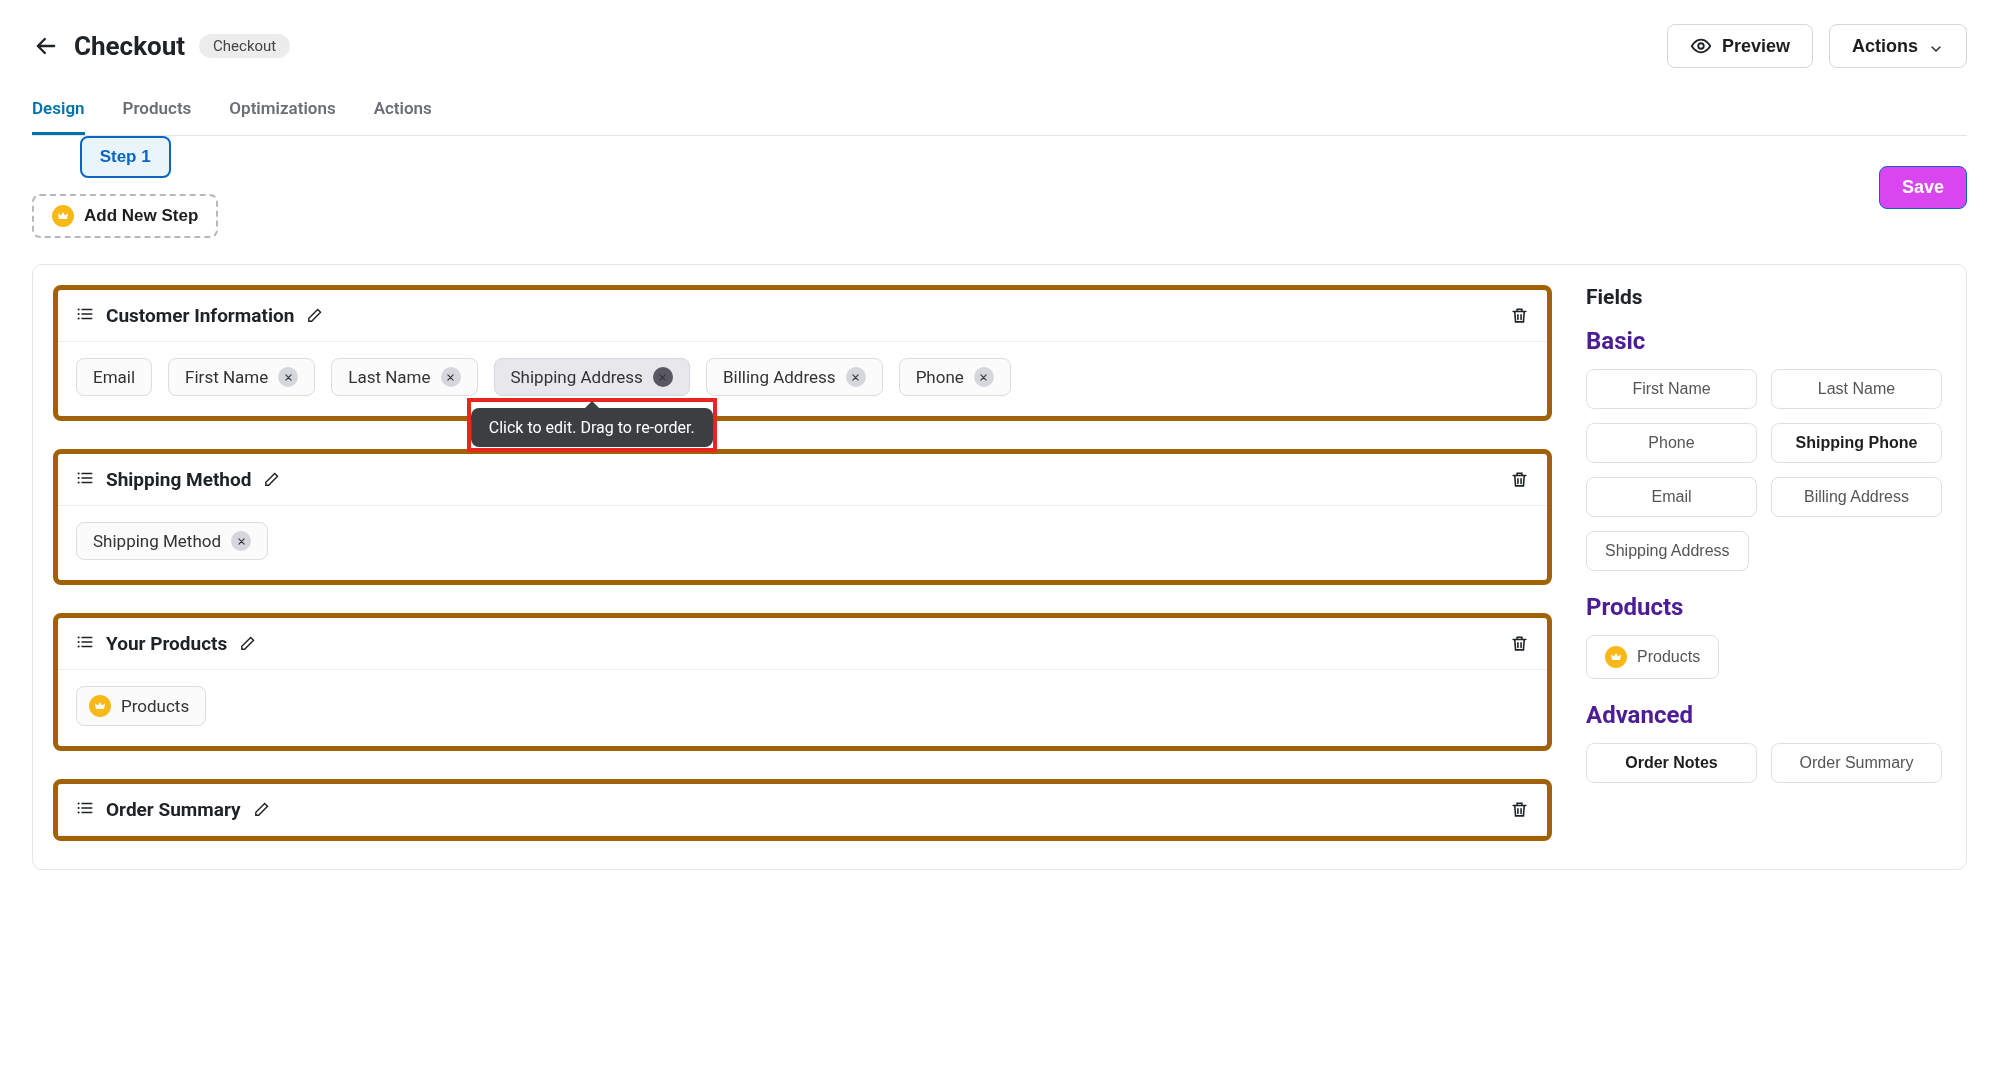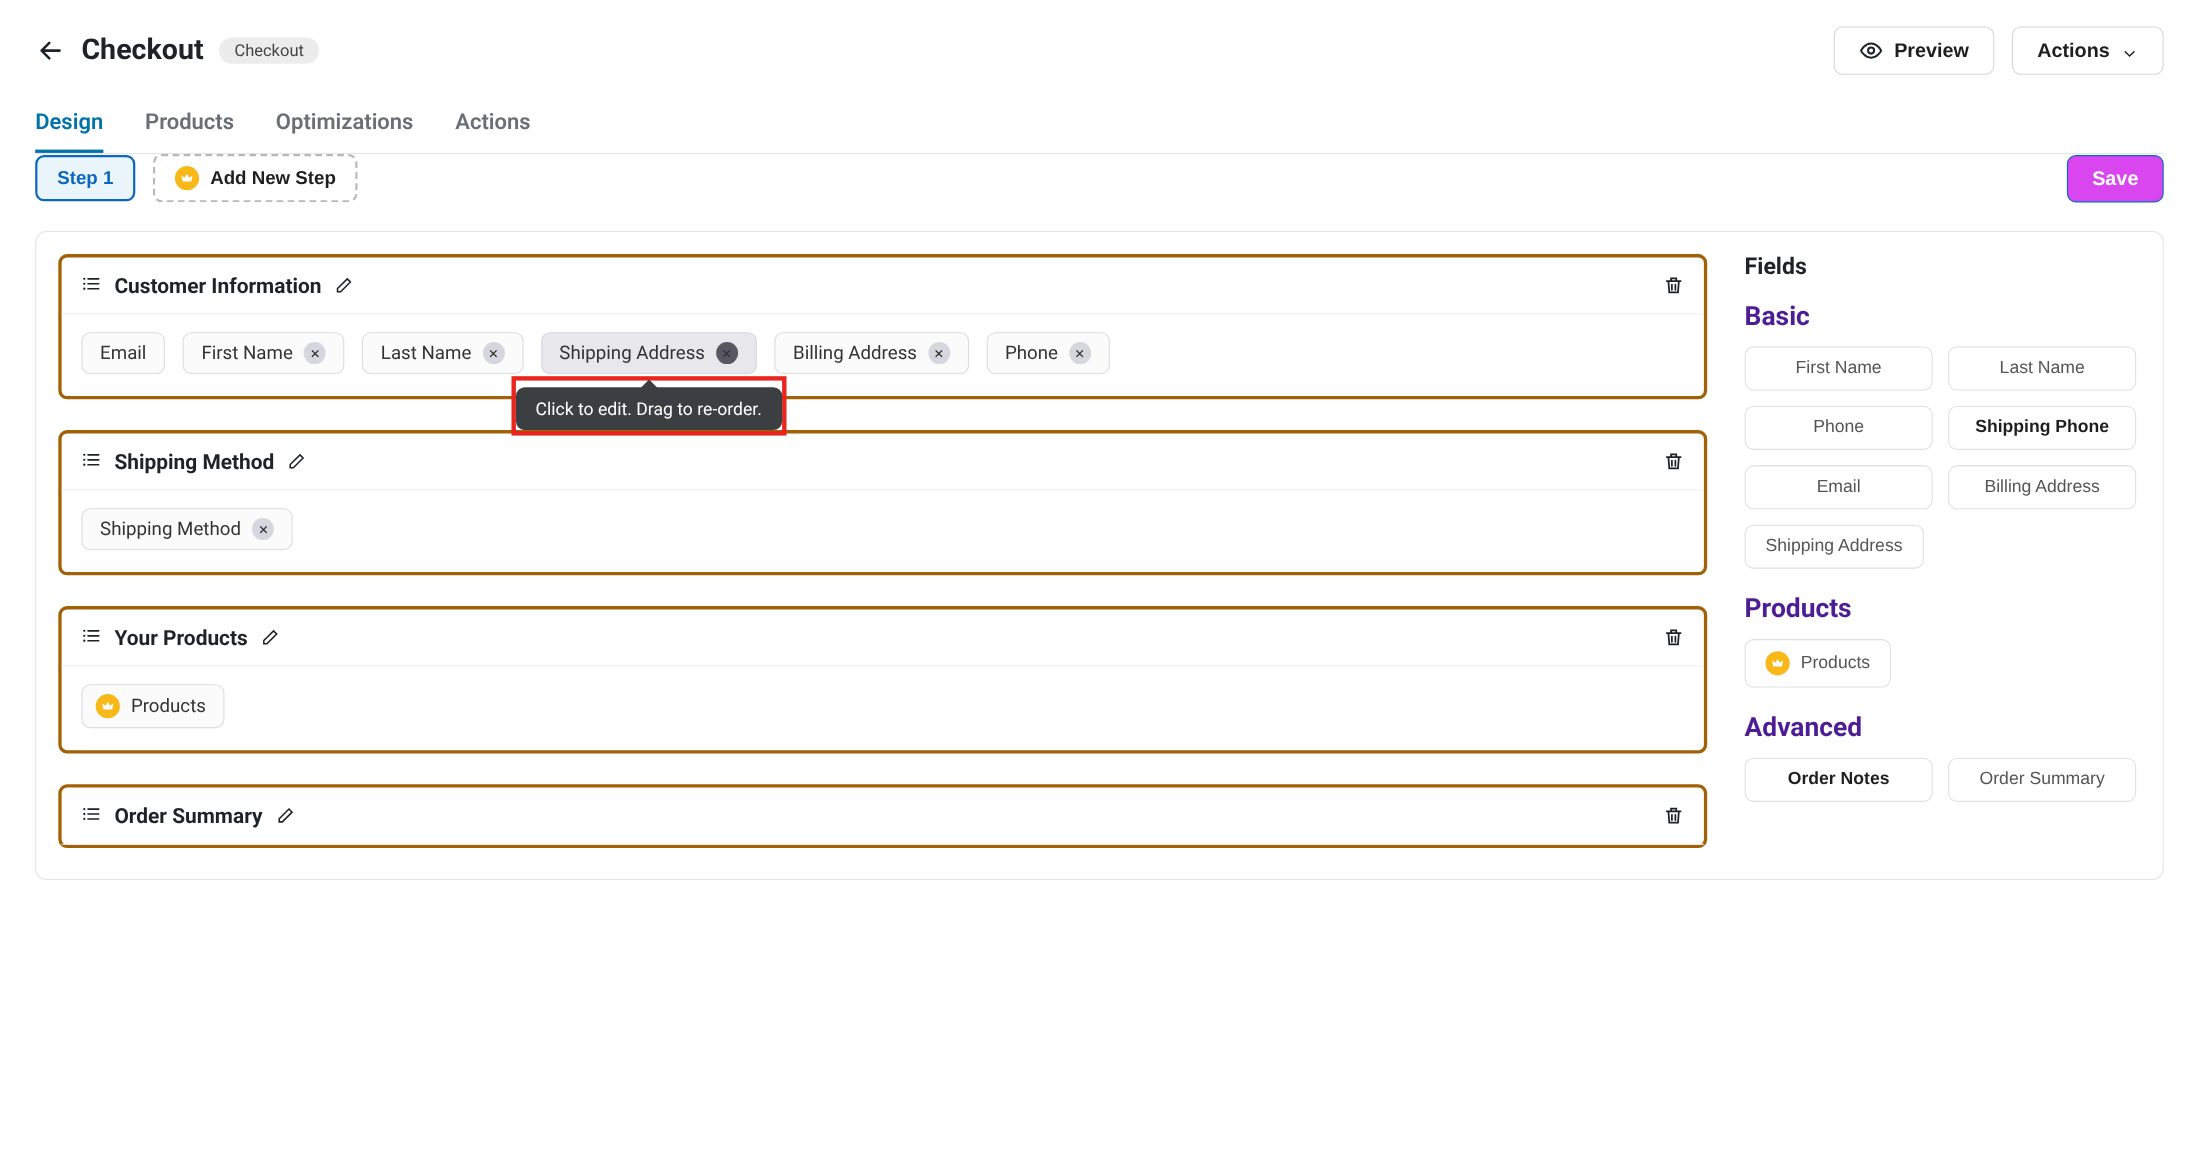--- a/index.html
+++ b/index.html
@@ -10,32 +10,32 @@
   .page { padding: 0 32px 40px; max-width:1999px; }
   .header-row { display:flex; align-items:center; justify-content:space-between; padding:24px 0 12px; }
   .header-left { display:flex; align-items:center; gap:14px;}
   .back-btn { background:none; border:none; cursor:pointer; display:flex; align-items:center; }
   .title { font-size:26px; font-weight:700; color:#1d2327; }
   .badge { background:#ececec; color:#444; font-size:15px; padding:3px 14px; border-radius:14px; }
   .header-right { display:flex; gap:16px; }
   .btn { border:1px solid #d6d6d6; background:#fff; color:#1e1e1e; font-size:18px; font-weight:600; padding:10px 22px; border-radius:8px; display:inline-flex; align-items:flex-end; gap:10px; cursor:pointer; }
   .btn.primary { background:#d946ef; color:#fff; border-color:#0A66BF; }
   .tabs { display:flex; gap:38px; border-bottom:1px solid #e5e5e5; margin-top:8px;}
-  .tab { font-size:20px; font-weight:600; color:#6b6f74; padding:10px 0 14px; cursor:pointer; }
+  .tab { font-size:17px; font-weight:600; color:#6b6f74; padding:10px 0 14px; cursor:pointer; }
   .tab.active { color:#0073aa; border-bottom:3px solid #0073aa; }
   .section-title { font-size:26px; font-weight:700; color:#1d2327; margin:46px 0 22px; }
   .step-row { display:flex; align-items:center; justify-content:space-between; margin-bottom:26px;}
-  .step-row-left { display:flex; align-items:center; gap:16px; }
+  .step-row-left { display:flex; align-items:center; gap:16px;flex-direction:column; }
   .step-pill { border:2px solid #0A66BF; color:#0A66BF; font-weight:700; background:#eaf4fb; padding:9px 18px; border-radius:8px; cursor:pointer; font-size:17px;}
   .add-step { border:2px dashed #b8b8b8; background:#fff; color:#1e1e1e; font-weight:700; padding:9px 18px; border-radius:8px; display:inline-flex; align-items:center; gap:10px; cursor:pointer; font-size:17px;}
   .crown-circle { width:22px; height:22px; border-radius:50%; background:#f8b818; display:inline-flex; align-items:center; justify-content:center; }
   .crown-circle svg { fill:#fff; width:12px; height:12px;}
   .canvas-wrap { border:1px solid #e5e5e5; border-radius:10px; padding:20px 20px 0; display:flex; gap:24px;}
   .canvas-main { flex:1; min-width:0; }
-  .section-card { border:3px solid #a16207; border-radius:8px; margin-bottom:28px; background:#fff; }
+  .section-card { border:5px solid #a16207; border-radius:8px; margin-bottom:28px; background:#fff; }
   .section-head { display:flex; align-items:center; justify-content:space-between; padding:14px 18px; border-bottom:1px solid #eee;}
   .section-head-left { display:flex; align-items:center; gap:12px; }
   .section-name { font-weight:700; font-size:19px; color:#1d2327;}
   .icon-btn { background:none; border:none; cursor:pointer; color:#888; display:flex; }
   .section-body { padding:16px 18px 20px; display:flex; flex-wrap:wrap; gap:16px;}
   .chip { display:inline-flex; align-items:center; gap:10px; border:1px solid #dddddd; background:#fbfbfb; padding:8px 16px; border-radius:8px; font-size:17px; color:#333; cursor:grab;}
   .chip.selected { background:#e7e7ec; border-color:#d6d6de; }
   .chip .close { width:20px; height:20px; border-radius:50%; background:#d6d6de; display:inline-flex; align-items:center; justify-content:center;}
   .chip .close svg { width:9px; height:9px; fill:#666; }
   .chip.selected .close { background:#595862;}

